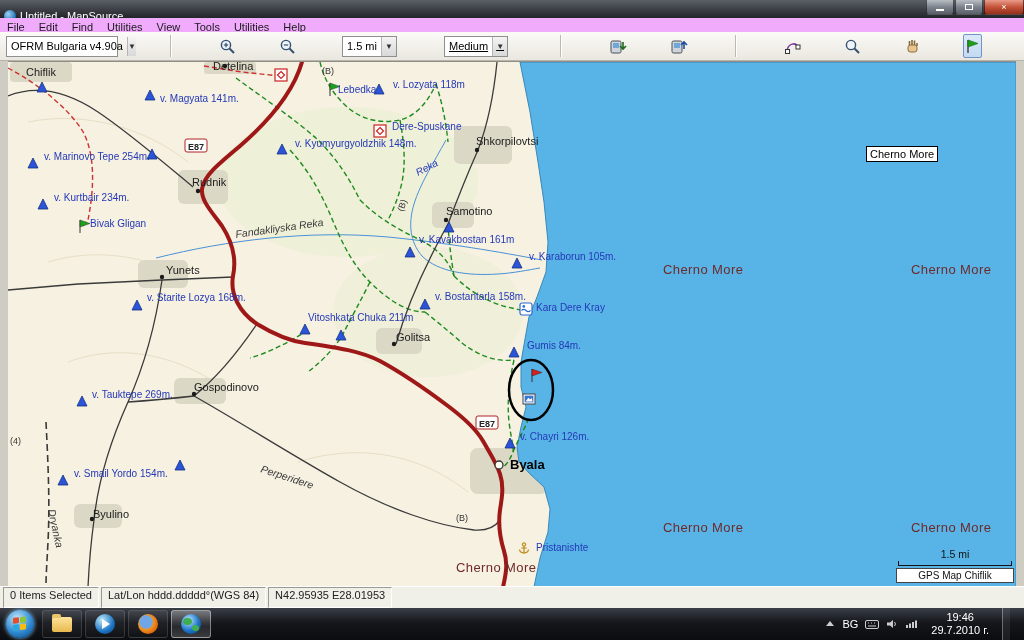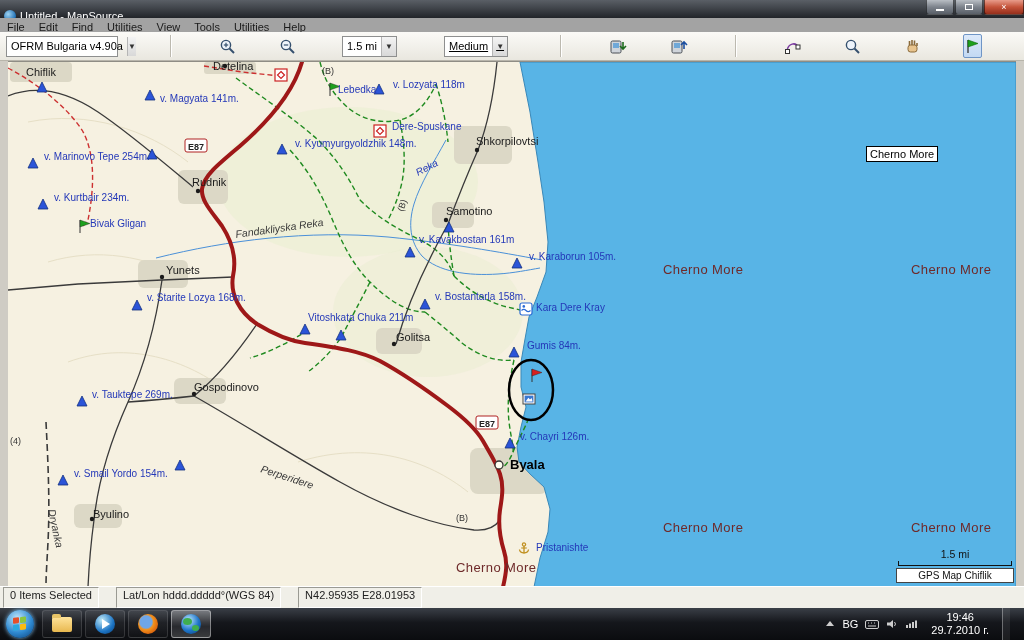--- a/index.html
+++ b/index.html
@@ -16,21 +16,21 @@
   .win-btns{margin-left:auto;display:flex;height:15px;align-self:flex-start;}
   .win-btn{width:28px;height:15px;border:1px solid #0008;border-top:none;
     background:linear-gradient(#b9bec4,#7d838c 50%,#595f68);
     display:flex;align-items:center;justify-content:center;color:#fff;
     font-size:9px;border-radius:0 0 3px 3px;margin-left:1px;cursor:default;}
   .win-btn.close{width:40px;background:linear-gradient(#e89c8a,#c4533a 50%,#952f1c);}
   .minus-glyph{display:block;width:8px;height:2px;background:#fff;margin-top:6px;}
   .max-glyph{display:block;width:8px;height:6px;border:1px solid #fff;}
 
   
-  .menubar{position:absolute;top:18px;left:0;right:0;height:19px;background:#a3a3a3;
+  .menubar{position:absolute;top:18px;left:0;right:0;height:19px;background:#f0abfc;
     border-bottom:1px solid #d8d5cc;display:flex;align-items:center;font-size:11px;color:#1a1a1a;}
   .menu-item{padding:0 7px;height:14px;line-height:14px;cursor:default;}
 
   
   .toolbar{position:absolute;top:32px;left:0;right:0;height:29px;
     background:linear-gradient(#fbfaf7,#e9e7df);border-bottom:1px solid #b8b5ab;
     display:flex;align-items:center;padding:0 6px;font-size:11px;gap:41px;}
   .combo{height:21px;background:#fff;border:1px solid #8e8f8f;display:flex;
     align-items:center;margin-right:6px;}
   .combo-val{padding:0 4px;white-space:nowrap;}
@@ -59,21 +59,21 @@
     font-size:11px;color:#000;padding:0 3px;white-space:nowrap;line-height:14px;z-index:5;}
   .scale-area{position:absolute;left:888px;top:486px;width:118px;z-index:5;text-align:center;}
   .scale-label{font-size:10.5px;color:#111;}
   .scale-bar{height:5px;border-left:1px solid #111;border-right:1px solid #111;
     border-bottom:1px solid #111;margin:1px 2px 2px 2px;}
   .detail-box{background:#fff;border:1px solid #444;font-size:10px;line-height:13px;color:#111;}
 
   
   .statusbar{position:absolute;left:0;right:0;top:586px;height:22px;background:#f0efe8;
     border-top:1px solid #fff;display:flex;align-items:center;padding:2px 3px;font-size:11px;color:#222;}
-  .status-panel{height:21px;line-height:15px;padding:0 6px;margin-right:17px;
+  .status-panel{height:21px;line-height:15px;padding:0 6px;margin-right:2px;
     border:1px solid;border-color:#9a9a93 #ffffff #ffffff #9a9a93;background:#f0efe8;white-space:nowrap;}
 
   
   .taskbar{position:absolute;left:0;right:0;bottom:0;height:32px;
     background:linear-gradient(#3a3f47,#15171c 45%,#0b0c0f);display:flex;align-items:center;color:#fff;}
   .start-orb{width:28px;height:28px;border-radius:50%;margin:0 8px 0 6px;position:relative;
     background:radial-gradient(circle at 40% 30%,#bfe6fb,#2f8ad2 55%,#0b3e77);box-shadow:0 0 4px #7fc0f0;}
   .orb-logo{position:absolute;left:7px;top:7px;width:14px;height:14px;display:grid;
     grid-template-columns:6px 6px;grid-template-rows:6px 6px;gap:1px;transform:skewY(-6deg);}
   .orb-logo span{border-radius:1px;}

